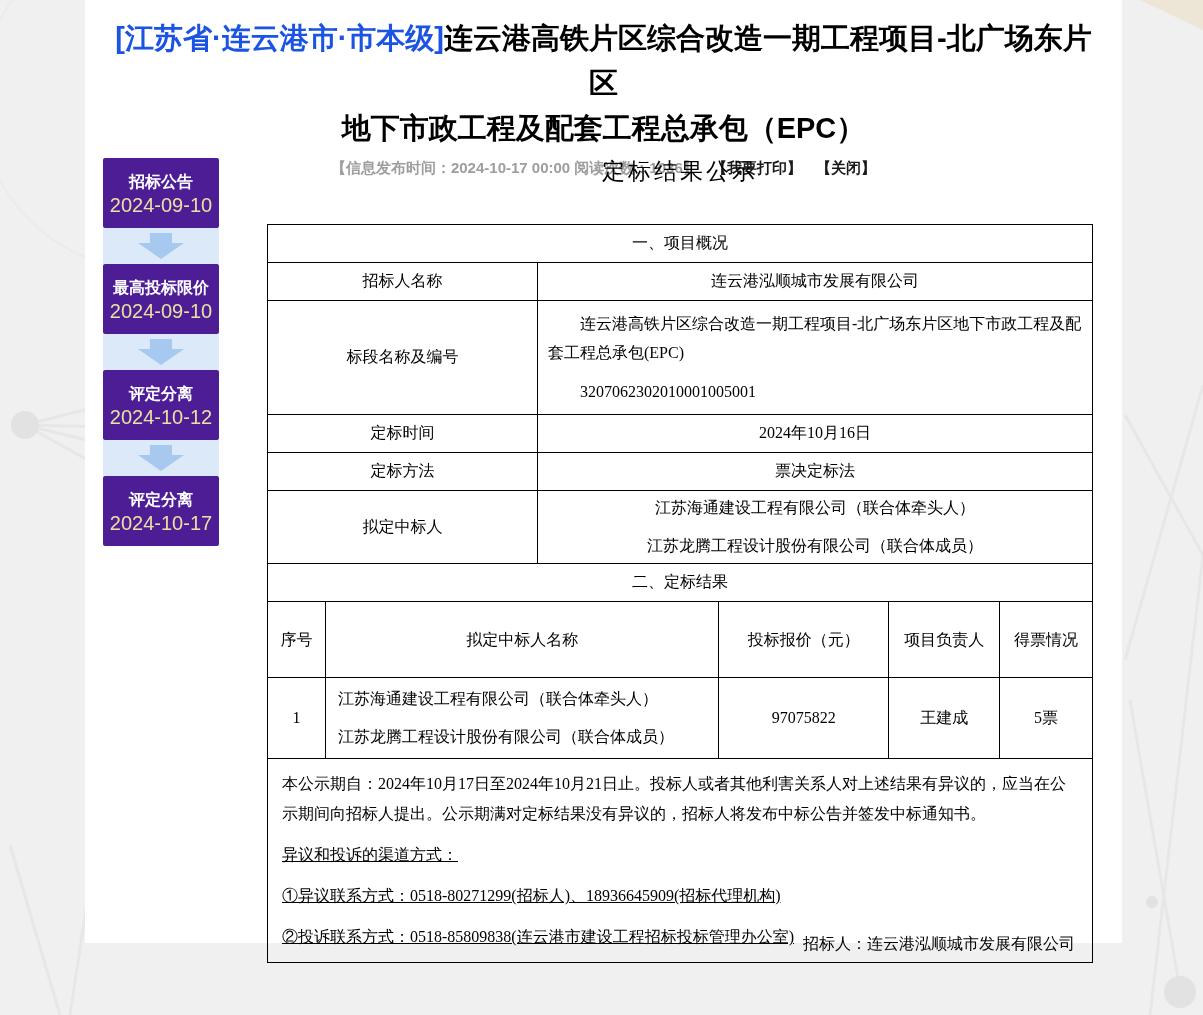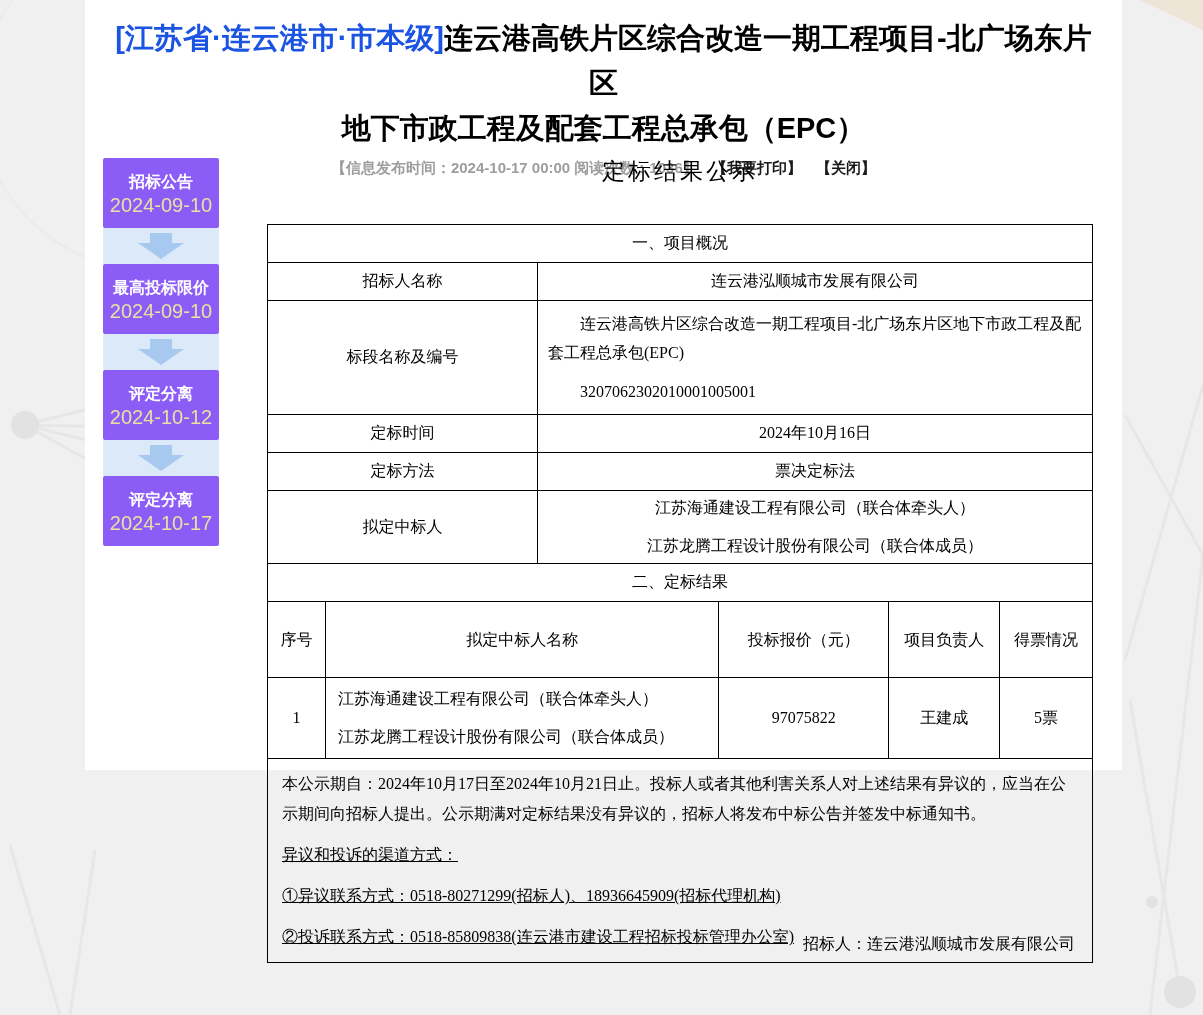--- a/index.html
+++ b/index.html
@@ -9,21 +9,21 @@
     background: #f0f0f0;
     font-family: "Liberation Sans", sans-serif;
     overflow: hidden;
     color: #000;
   }
   
   .bg-decor { position: absolute; left: 0; top: 0; width: 1203px; height: 1015px; z-index: 0; }
   
   .content-card {
     position: absolute; left: 85px; top: 0;
-    width: 1037px; height: 770px;
+    width: 1037px; height: 943px;
     background: #ffffff; z-index: 1;
   }
   
   .page-title {
     padding: 16px 20px 0 20px;
     text-align: center;
     font-size: 29px; font-weight: bold;
     line-height: 45px;
     font-family: "Liberation Sans", sans-serif;
   }
@@ -40,21 +40,21 @@
     color: #1a1a1a; cursor: pointer; margin-left: 10px;
     text-decoration: none; display: inline-block;
   }
   
   .flow-sidebar {
     position: absolute; left: 18px; top: 158px;
     width: 116px; z-index: 2;
   }
   .flow-step {
     width: 116px; height: 70px;
-    background: #8b5cf6; color: #fff;
+    background: #4c1d95; color: #fff;
     display: flex; flex-direction: column;
     align-items: center; justify-content: center;
     cursor: pointer; border-radius: 2px;
   }
   .flow-step .step-label { font-size: 16px; font-weight: bold; line-height: 22px; }
   .flow-step .step-date { font-size: 20px; color: #e9e0a2; line-height: 21px; margin-top: 2px; }
   .flow-gap {
     width: 116px; height: 36px;
     background: #dbe9f9;
     display: flex; align-items: center; justify-content: center;

